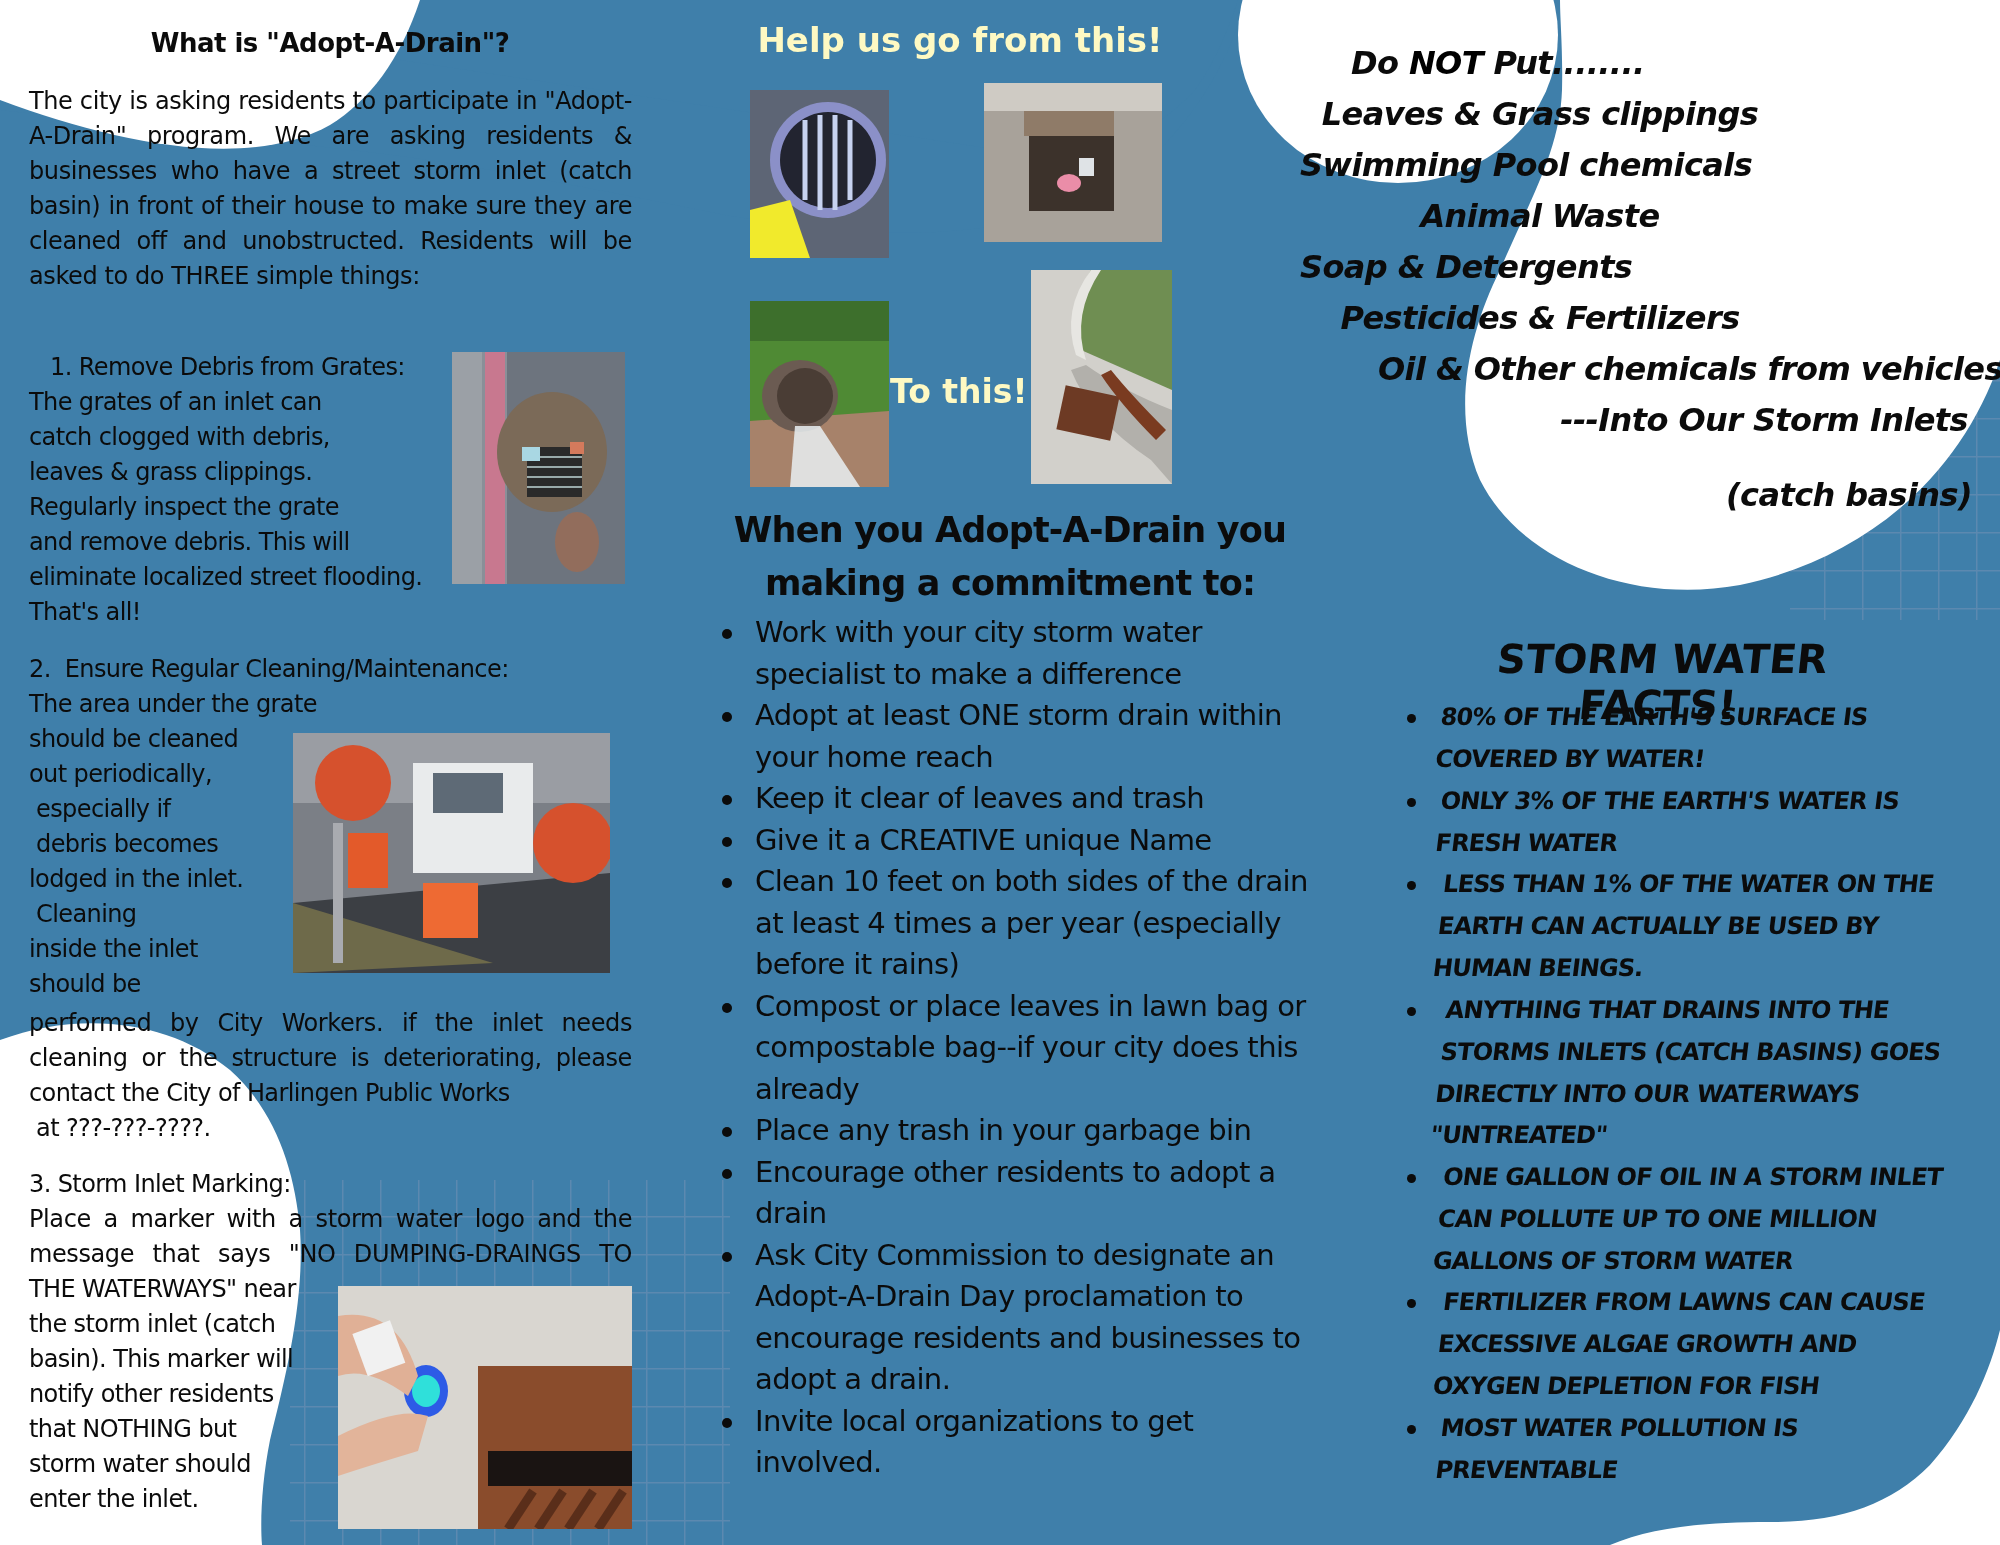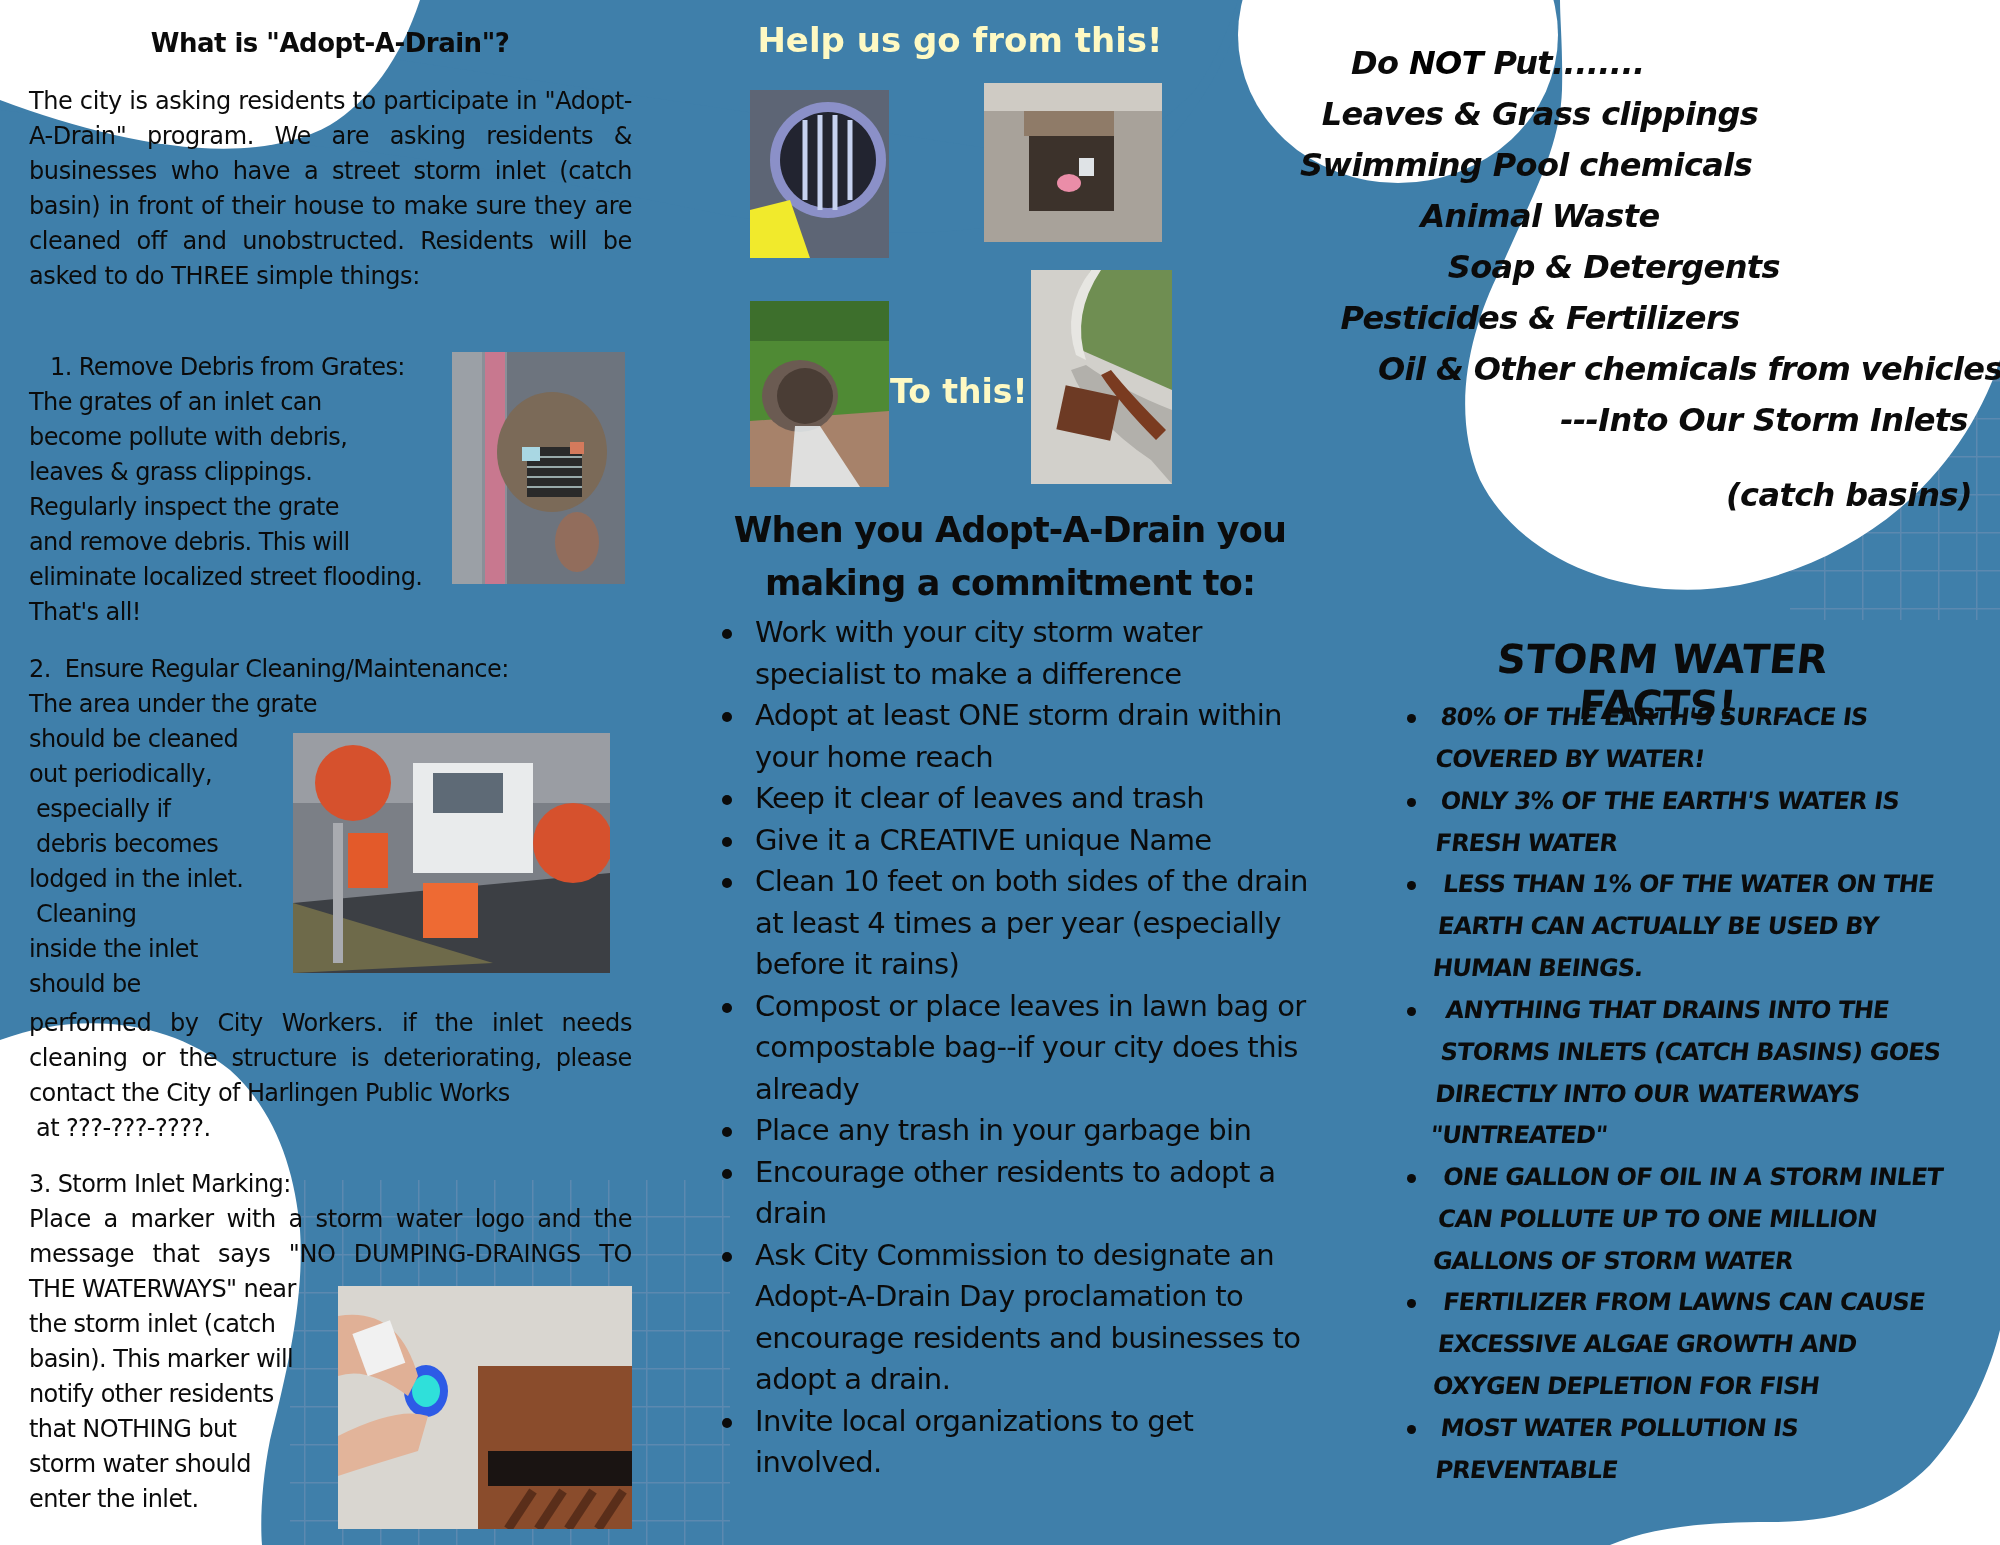--- a/index.html
+++ b/index.html
@@ -167,21 +167,21 @@
 </svg>
 
 <section>
   <h2 class="abs sec-title" style="left:120px; top:28px; width:420px;">What is "Adopt-A-Drain"?</h2>
 
   <p class="abs justify" style="left:29px; top:84px; width:603px; text-align-last:left;">The city is asking residents to participate in "Adopt-A-Drain" program. We are asking residents &amp; businesses who have a street storm inlet (catch basin) in front of their house to make sure they are cleaned off and unobstructed. Residents will be asked to do THREE simple things:</p>
 
   <div class="abs" style="left:29px; top:350px; width:440px;">
     <div class="plain">   1. Remove Debris from Grates:</div>
     <div class="plain">The grates of an inlet can</div>
-    <div class="plain">become pollute with debris,</div>
+    <div class="plain">catch clogged with debris,</div>
     <div class="plain">leaves &amp; grass clippings.</div>
     <div class="plain">Regularly inspect the grate</div>
     <div class="plain">and remove debris. This will</div>
     <div class="plain">eliminate localized street flooding.</div>
     <div class="plain">That's all!</div>
   </div>
   <div class="photo" style="left:452px; top:352px; width:173px; height:232px;">
     <svg viewBox="0 0 173 232" preserveAspectRatio="none">
       <rect width="173" height="232" fill="#8a8f98"></rect>
       <rect x="0" y="0" width="30" height="232" fill="#9ba0a6"></rect>
@@ -331,21 +331,21 @@
   </ul>
 </section>
 
 <section>
   <div class="abs donot" style="left:1351px; top:38px;">
     <span>Do </span><span class="red">NOT</span><span> Put........</span>
   </div>
   <div class="abs donot" style="left:1300px; top:89px; width:480px; text-align:center;">Leaves &amp; Grass clippings</div>
   <div class="abs donot" style="left:1300px; top:140px; width:480px; ">Swimming Pool chemicals</div>
   <div class="abs donot" style="left:1300px; top:191px; width:480px; text-align:center;">Animal Waste</div>
-  <div class="abs donot" style="left:1300px; top:242px; width:480px; text-align:right;">Soap &amp; Detergents</div>
+  <div class="abs donot" style="left:1300px; top:242px; width:480px; text-align:left;">Soap &amp; Detergents</div>
   <div class="abs donot" style="left:1300px; top:293px; width:480px; text-align:center;">Pesticides &amp; Fertilizers</div>
   <div class="abs donot" style="left:1378px; top:344px;">Oil &amp; Other chemicals from vehicles</div>
   <div class="abs donot" style="right:32px; top:395px; text-align:right;">---Into Our Storm Inlets</div>
   <div class="abs donot" style="right:28px; top:446px; text-align:right;margin-top:24px;">(catch basins)</div>
 
   <h2 class="abs facts-title" style="left:1430px; top:636px; width:460px; text-align:center;">Storm Water Facts!</h2>
 
   <ul class="abs facts-list" style="left:1400px; top:697px; width:560px;">
     <li><span>80% of the Earth's surface is covered by water!</span></li>
     <li><span>Only 3% of the Earth's water is fresh water</span></li>

